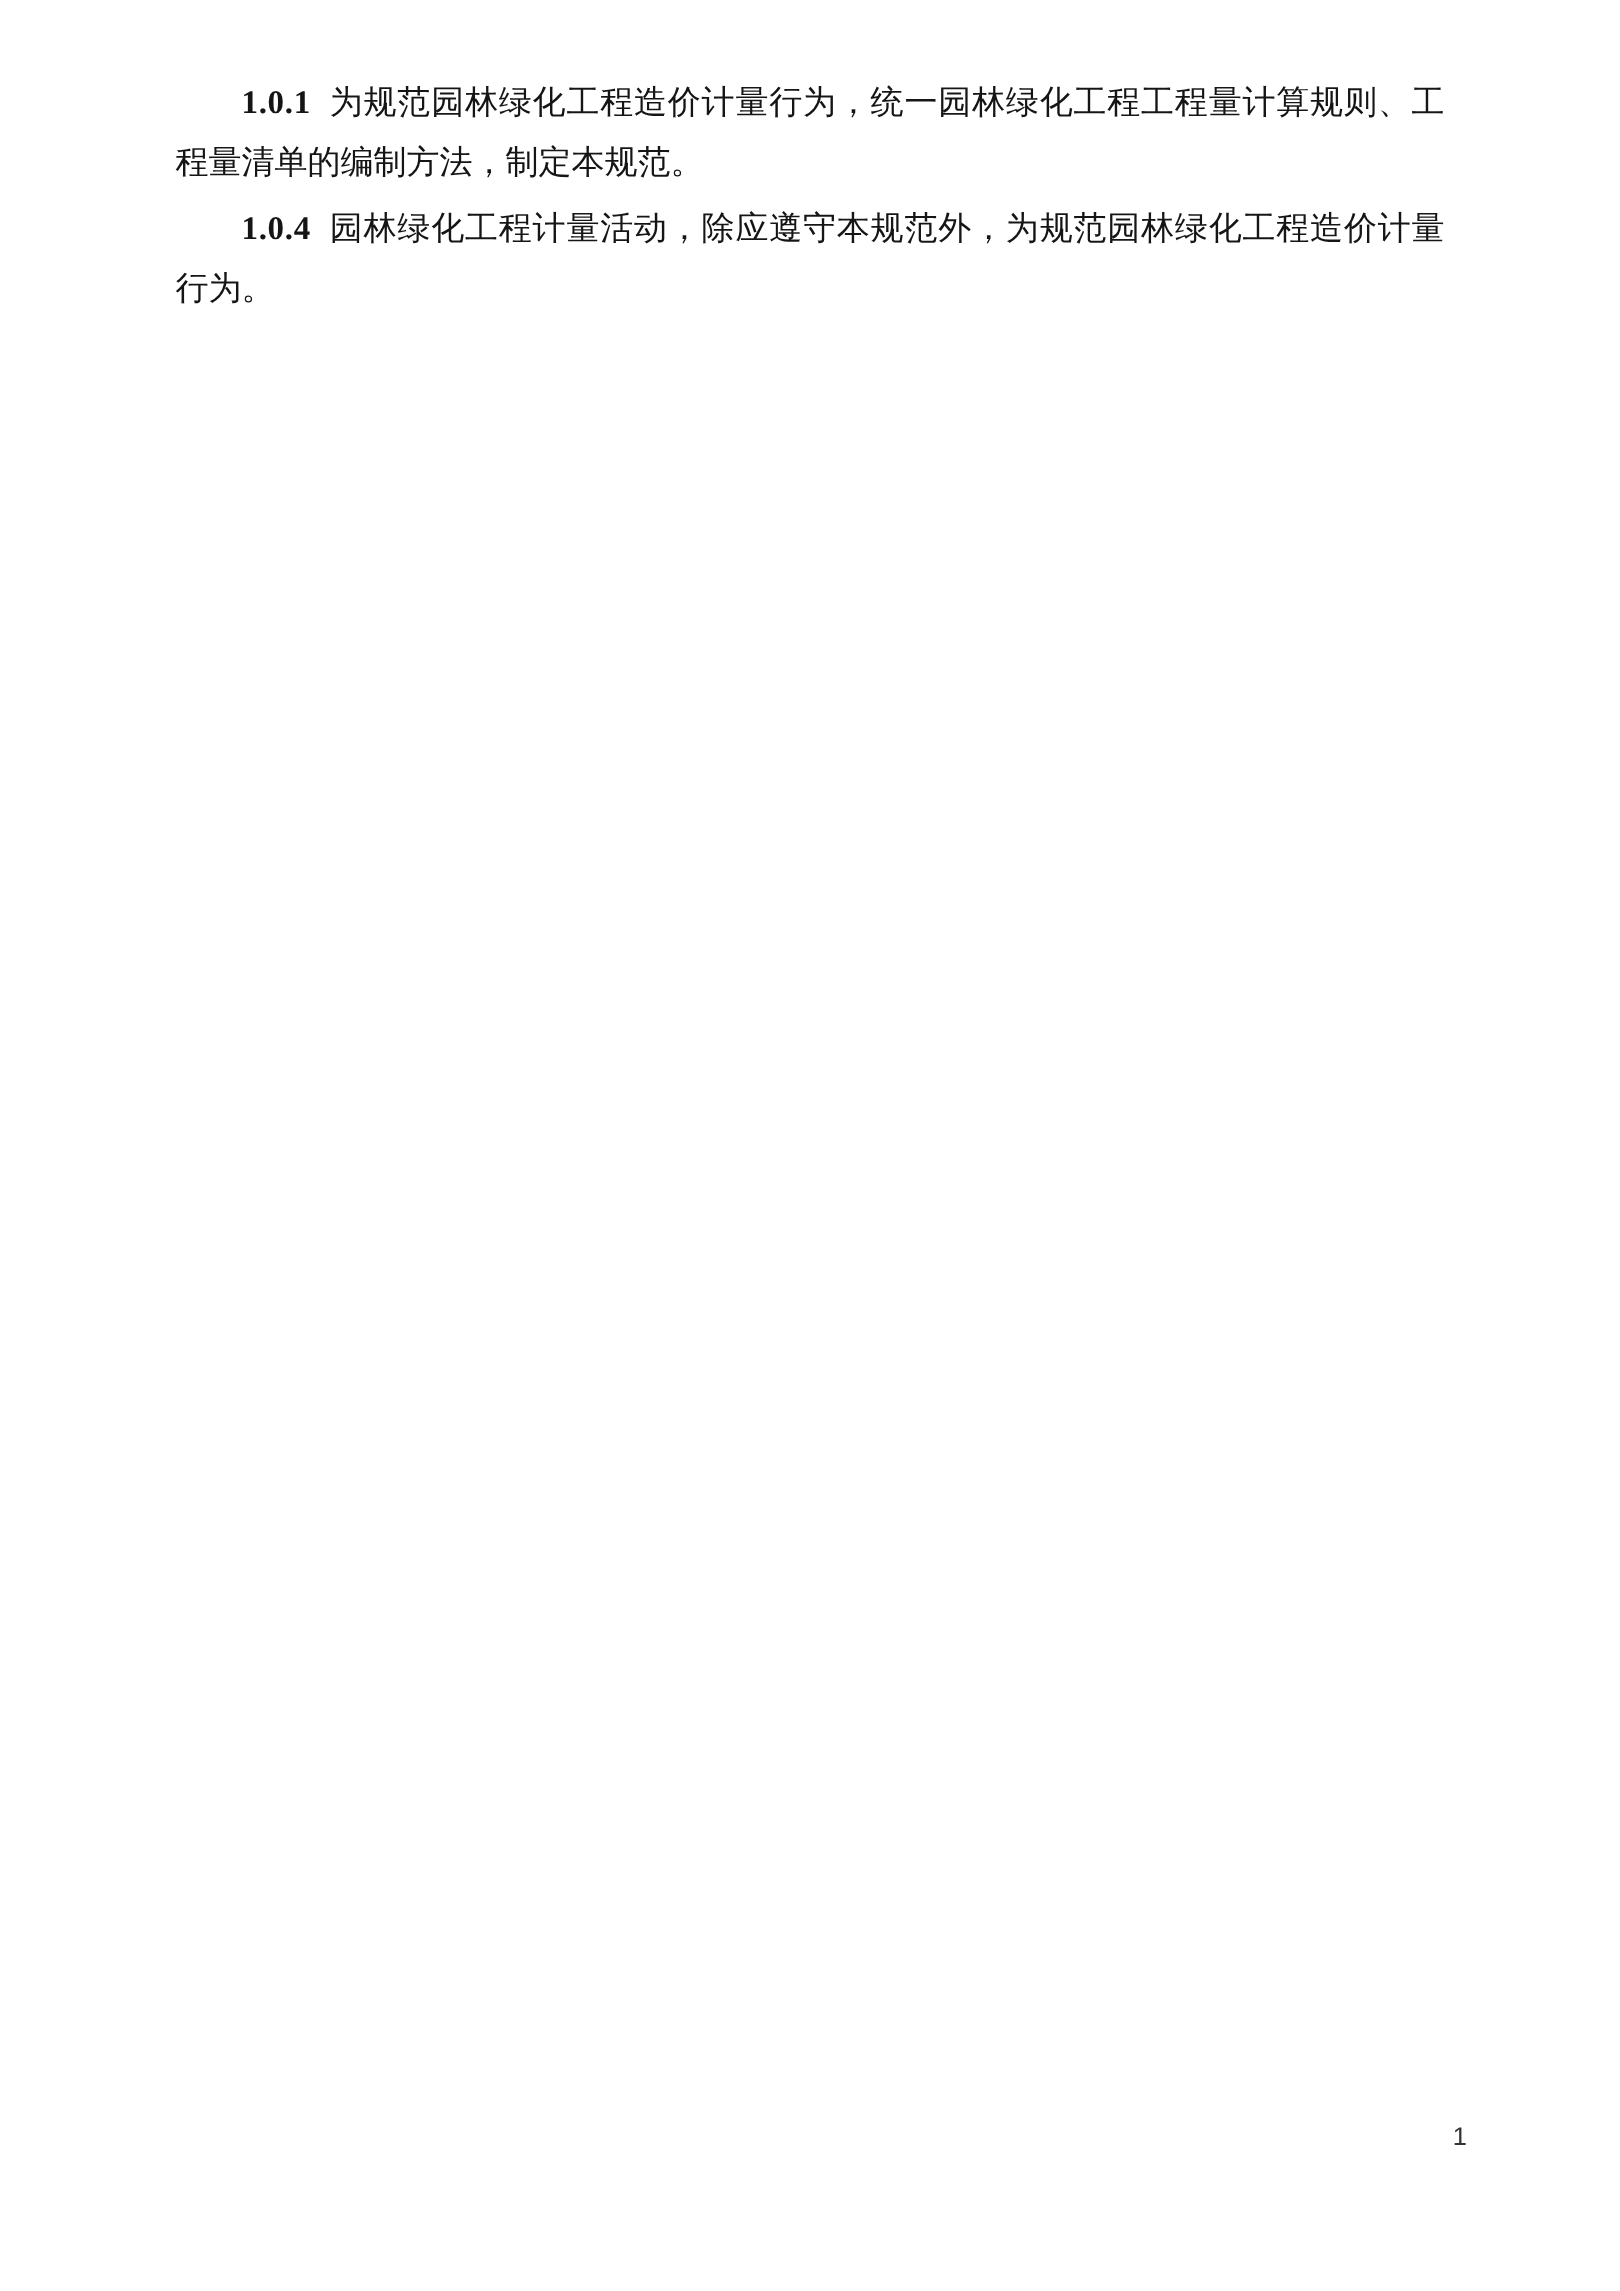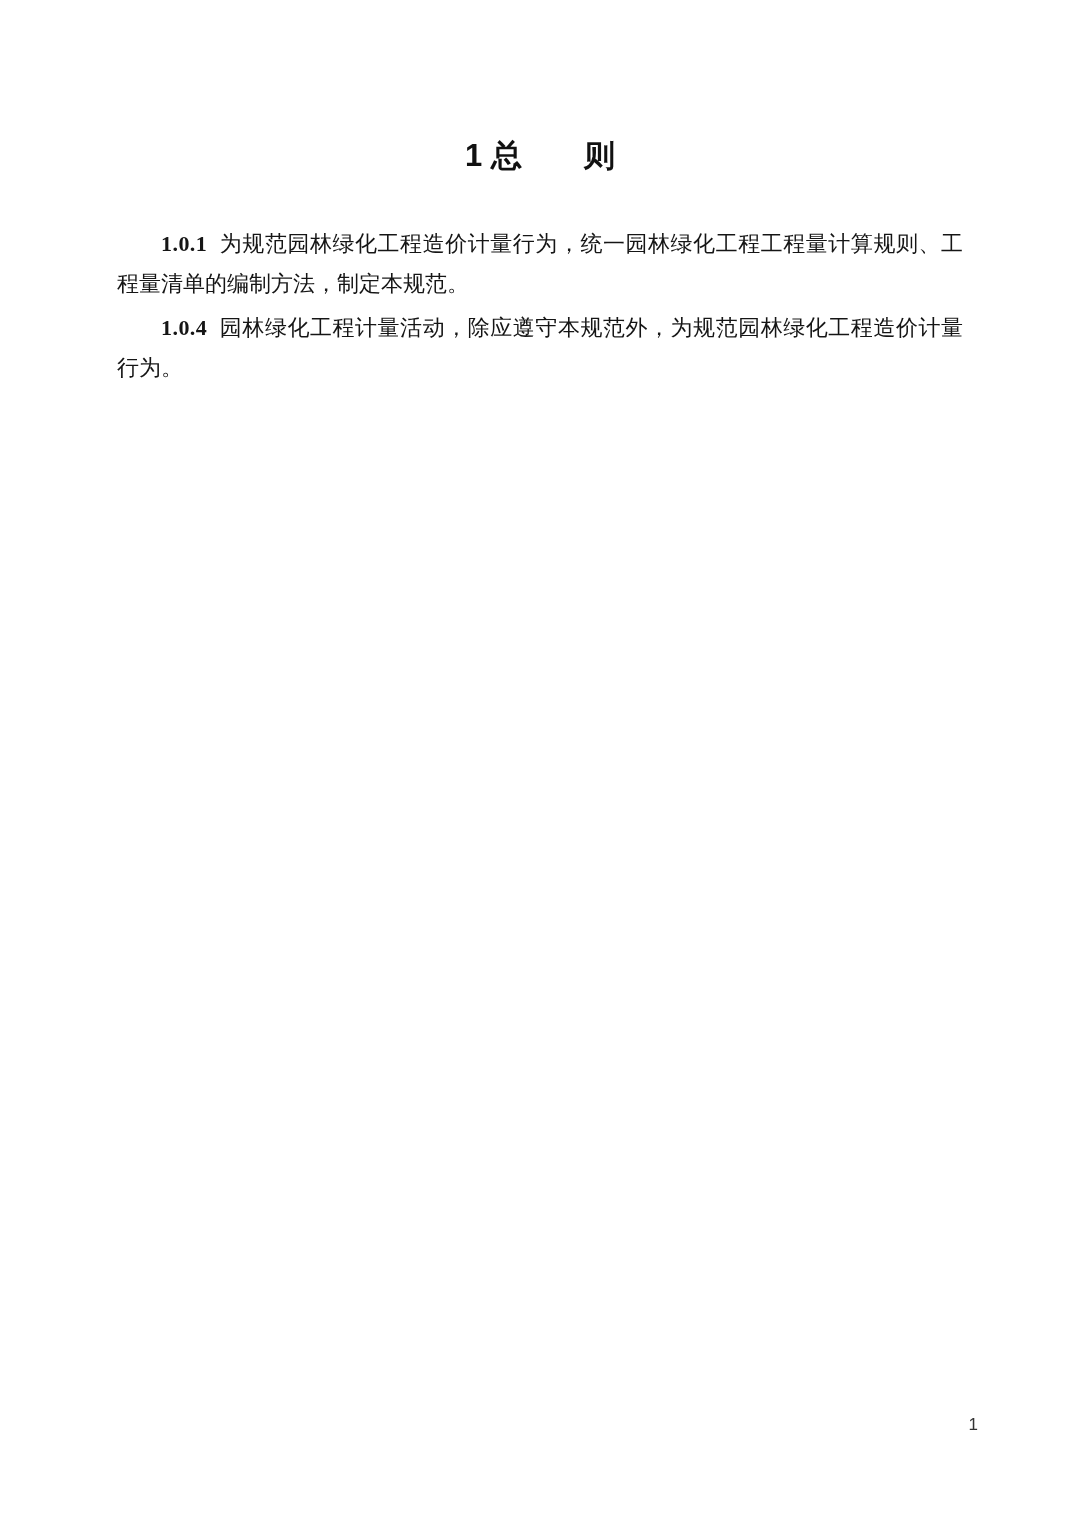--- a/index.html
+++ b/index.html
@@ -52,21 +52,20 @@
     font-family: "Liberation Sans", "DejaVu Sans", sans-serif;
     font-size: 17px;
     color: #333333;
   }
 </style>
 </head>
 <body>
 
 <div class="page">
 
-  <h1 class="chapter-title">1 总　　则</h1>
 
   <div class="content">
 
     <p class="clause"><span class="clause-number">1.0.1</span><span>为规范园林绿化工程造价计量行为，统一园林绿化工程工程量计算规则、工程量清单的编制方法，制定本规范。</span></p>
 
 
 
     <p class="clause"><span class="clause-number">1.0.4</span><span>园林绿化工程计量活动，除应遵守本规范外，为规范园林绿化工程造价计量行为。</span></p>
 
   </div>

